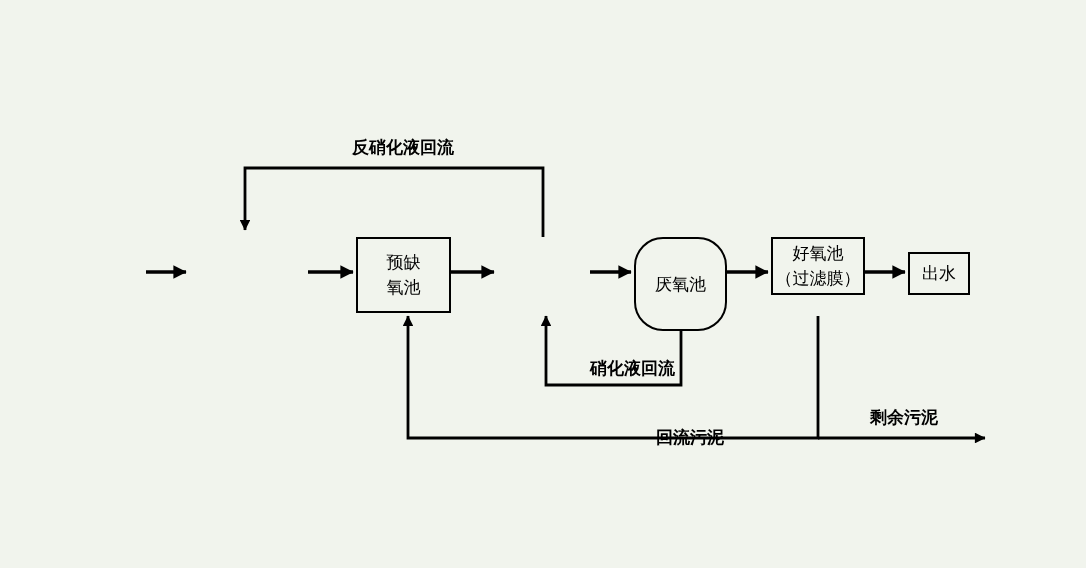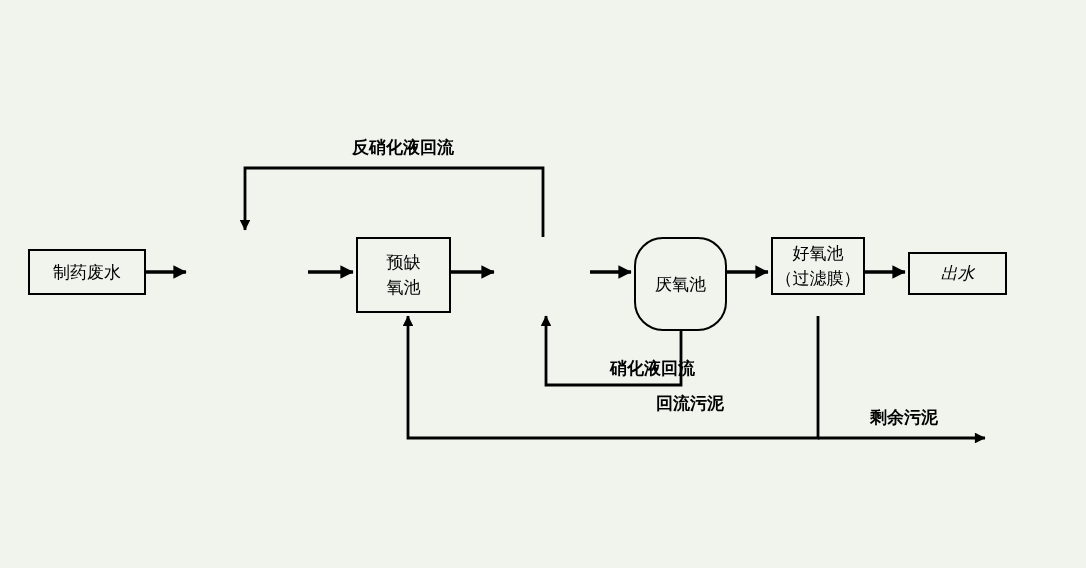--- a/index.html
+++ b/index.html
@@ -80,45 +80,42 @@
 
     <path class="recycle" d="M543 237 V168 H245 V230"></path>
 
     <path class="recycle" d="M681 313 V385 H546 V316"></path>
 
     <path class="recycle" d="M818 316 V438 H408 V316"></path>
 
     <path class="recycle" d="M818 438 H985"></path>
   </svg>
 
-  <div class="node" style="left:28px; top:249px; width:118px; height:46px;">
-    <span>制药废水</span>
-  </div>
 
 
   <div class="node" style="left:356px; top:237px; width:95px; height:76px;">
     <span>预缺</span>
     <span>氧池</span>
   </div>
 
 
   <div class="node" style="left:634px; top:237px; width:93px; height:94px;border-radius:29px;">
     <span>厌氧池</span>
   </div>
 
   <div class="node" style="left:771px; top:237px; width:94px; height:58px;">
     <span>好氧池</span>
     <span>（过滤膜）</span>
   </div>
 
-  <div class="node" style="left:908px; top:252px; width:99px; height:43px;font-style:italic;">
+  <div class="node" style="left:908px; top:252px; width:62px; height:43px;">
     <span>出水</span>
   </div>
 
   <div class="flow-label" style="left:352px; top:136px;">反硝化液回流</div>
 
-  <div class="flow-label" style="left:590px; top:357px;margin-left:20px;">硝化液回流</div>
+  <div class="flow-label" style="left:590px; top:357px;">硝化液回流</div>
 
-  <div class="flow-label" style="left:656px; top:392px;">回流污泥</div>
+  <div class="flow-label" style="left:656px; top:426px;">回流污泥</div>
 
   <div class="flow-label" style="left:870px; top:406px;text-align:center;">剩余污泥</div>
 
 </div>
 
 </body></html>

